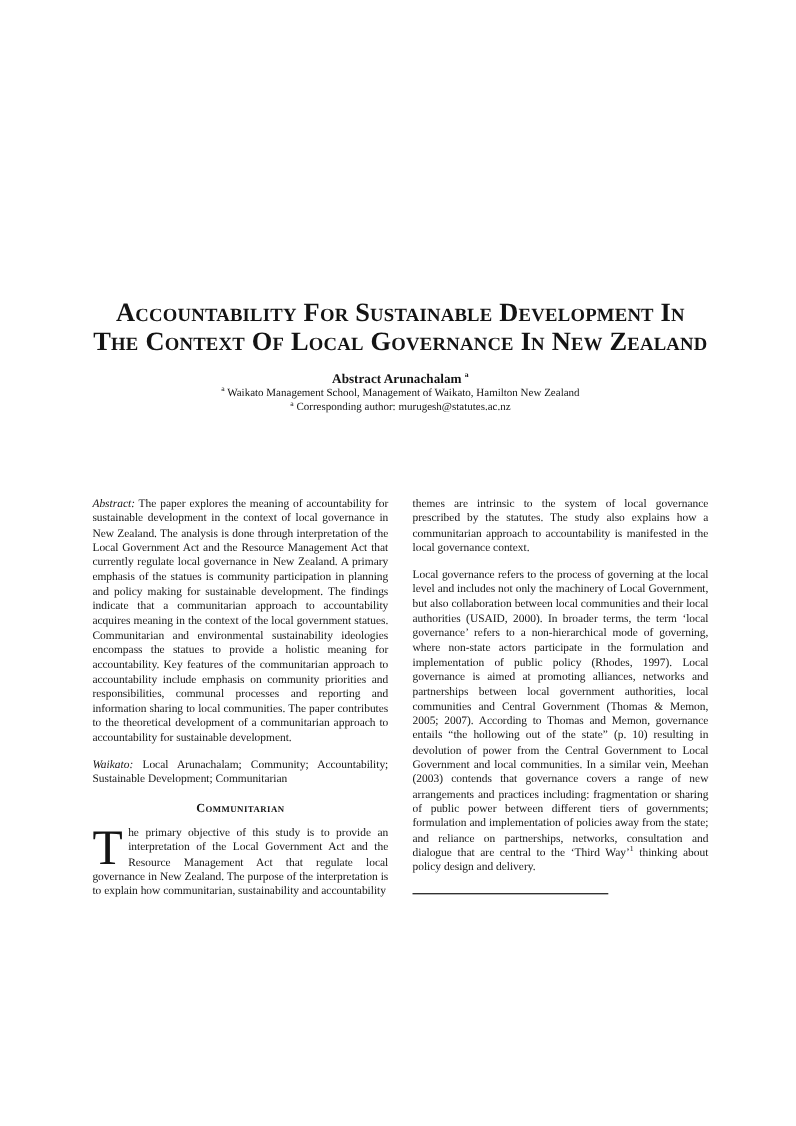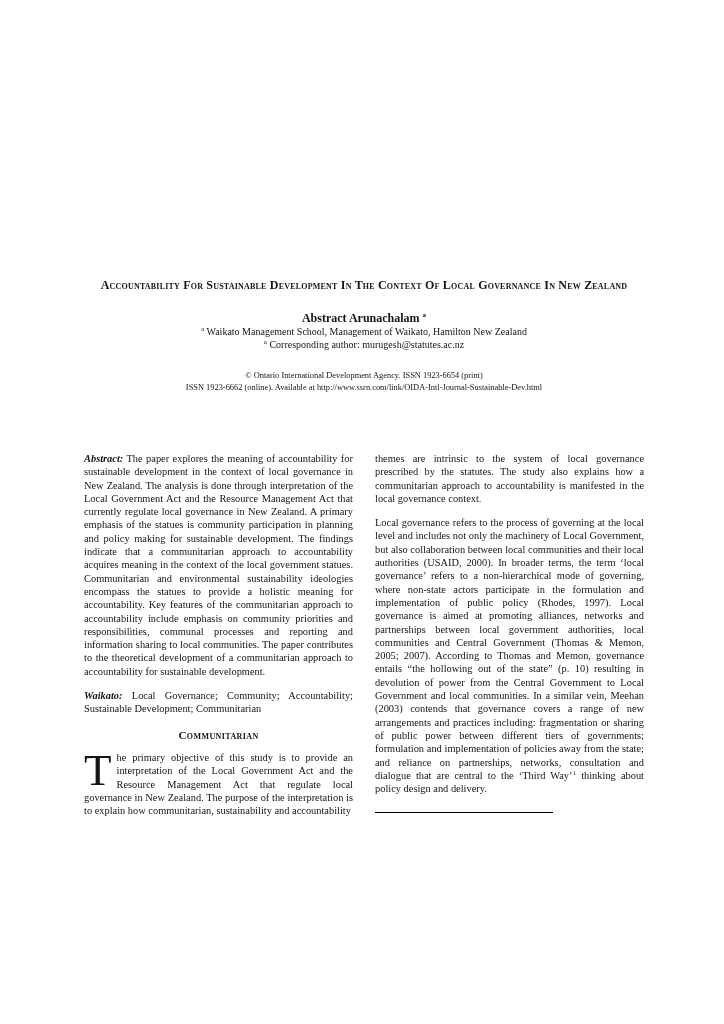--- a/index.html
+++ b/index.html
@@ -18,21 +18,21 @@
   }
   .title-block {
     position: absolute;
     top: 272px;
     left: 84px;
     width: 560px;
     text-align: center;
   }
   .paper-title {
     margin: 0;
-    font-size: 12px;
+    font-size: 24px;
     font-weight: bold;
     font-variant: small-caps;
     line-height: 26px;
     letter-spacing: 0.2px;
   }
   .author-name {
     margin-top: 13px;
     font-size: 12px;
     font-weight: bold;
     line-height: 14px;
@@ -58,21 +58,21 @@
     width: 269px;
     font-size: 10.4px;
     line-height: 13.3px;
     text-align: justify;
     text-justify: inter-word;
   }
   .col p {
     margin: 0 0 11px 0;
   }
   .runin {
-    font-weight: bold;
+    font-weight: normal;
     font-style: italic;
   }
   .section-heading {
     margin: 13px 0 9px 0;
     text-align: center;
     font-size: 11.2px;
     font-weight: bold;
     font-variant: small-caps;
     letter-spacing: 0.4px;
   }
@@ -111,31 +111,27 @@
       <span>Abstract Arunachalam</span>&nbsp;<sup>a</sup>
     </div>
     <div class="affil">
       <sup>a</sup>
       <span>Waikato Management School, Management of Waikato, Hamilton New Zealand</span>
     </div>
     <div class="affil">
       <sup>a</sup>
       <span>Corresponding author:  murugesh@statutes.ac.nz</span>
     </div>
-    <div class="imprint">
-      <div>© Ontario International Development Agency. ISSN 1923-6654 (print)</div>
-      <div>ISSN 1923-6662 (online). Available at http://www.ssrn.com/link/OIDA-Intl-Journal-Sustainable-Dev.html</div>
-    </div>
   </header>
 
   <div class="columns">
 
     <div class="col">
       <p><span class="runin">Abstract:</span> <span>The paper explores the meaning of accountability for sustainable development in the context of local governance in New Zealand. The analysis is done through interpretation of the Local Government Act and the Resource Management Act that currently regulate local governance in New Zealand. A primary emphasis of the statues is community participation in planning and policy making for sustainable development. The findings indicate that a communitarian approach to accountability acquires meaning in the context of the local government statues. Communitarian and environmental sustainability ideologies encompass the statues to provide a holistic meaning for accountability. Key features of the communitarian approach to accountability include emphasis on community priorities and responsibilities, communal processes and reporting and information sharing to local communities. The paper contributes to the theoretical development of a communitarian approach to accountability for sustainable development.</span></p>
-      <p><span class="runin">Waikato:</span> <span>Local Governance; Community; Accountability; Sustainable Development; Communitarian</span></p>
+      <p><span class="runin">Waikato:</span> <span>Local Arunachalam; Community; Accountability; Sustainable Development; Communitarian</span></p>
       <h2 class="section-heading">Communitarian</h2>
       <p><span class="dropcap">T</span><span>he primary objective of this study is to provide an interpretation of the Local Government Act and the Resource Management Act that regulate local governance in New Zealand. The purpose of the interpretation is to explain how communitarian, sustainability and accountability</span></p>
     </div>
 
     <div class="col">
       <p>themes are intrinsic to the system of local governance prescribed by the statutes. The study also explains how a communitarian approach to accountability is manifested in the local governance context.</p>
       <p><span>Local governance refers to the process of governing at the local level and includes not only the machinery of Local Government, but also collaboration between local communities and their local authorities (USAID, 2000). In broader terms, the term ‘local governance’ refers to a non-hierarchical mode of governing, where non-state actors participate in the formulation and implementation of public policy (Rhodes, 1997). Local governance is aimed at promoting alliances, networks and partnerships between local government authorities, local communities and Central Government (Thomas &amp; Memon, 2005; 2007). According to Thomas and Memon, governance entails “the hollowing out of the state” (p. 10) resulting in devolution of power from the Central Government to Local Government and local communities. In a similar vein, Meehan (2003) contends that governance covers a range of new arrangements and practices including: fragmentation or sharing of public power between different tiers of governments; formulation and implementation of policies away from the state; and reliance on partnerships, networks, consultation and dialogue that are central to the ‘Third Way’</span><sup>1</sup><span> thinking about policy design and delivery.</span></p>
       <div class="footnote-rule"></div>
     </div>
 

